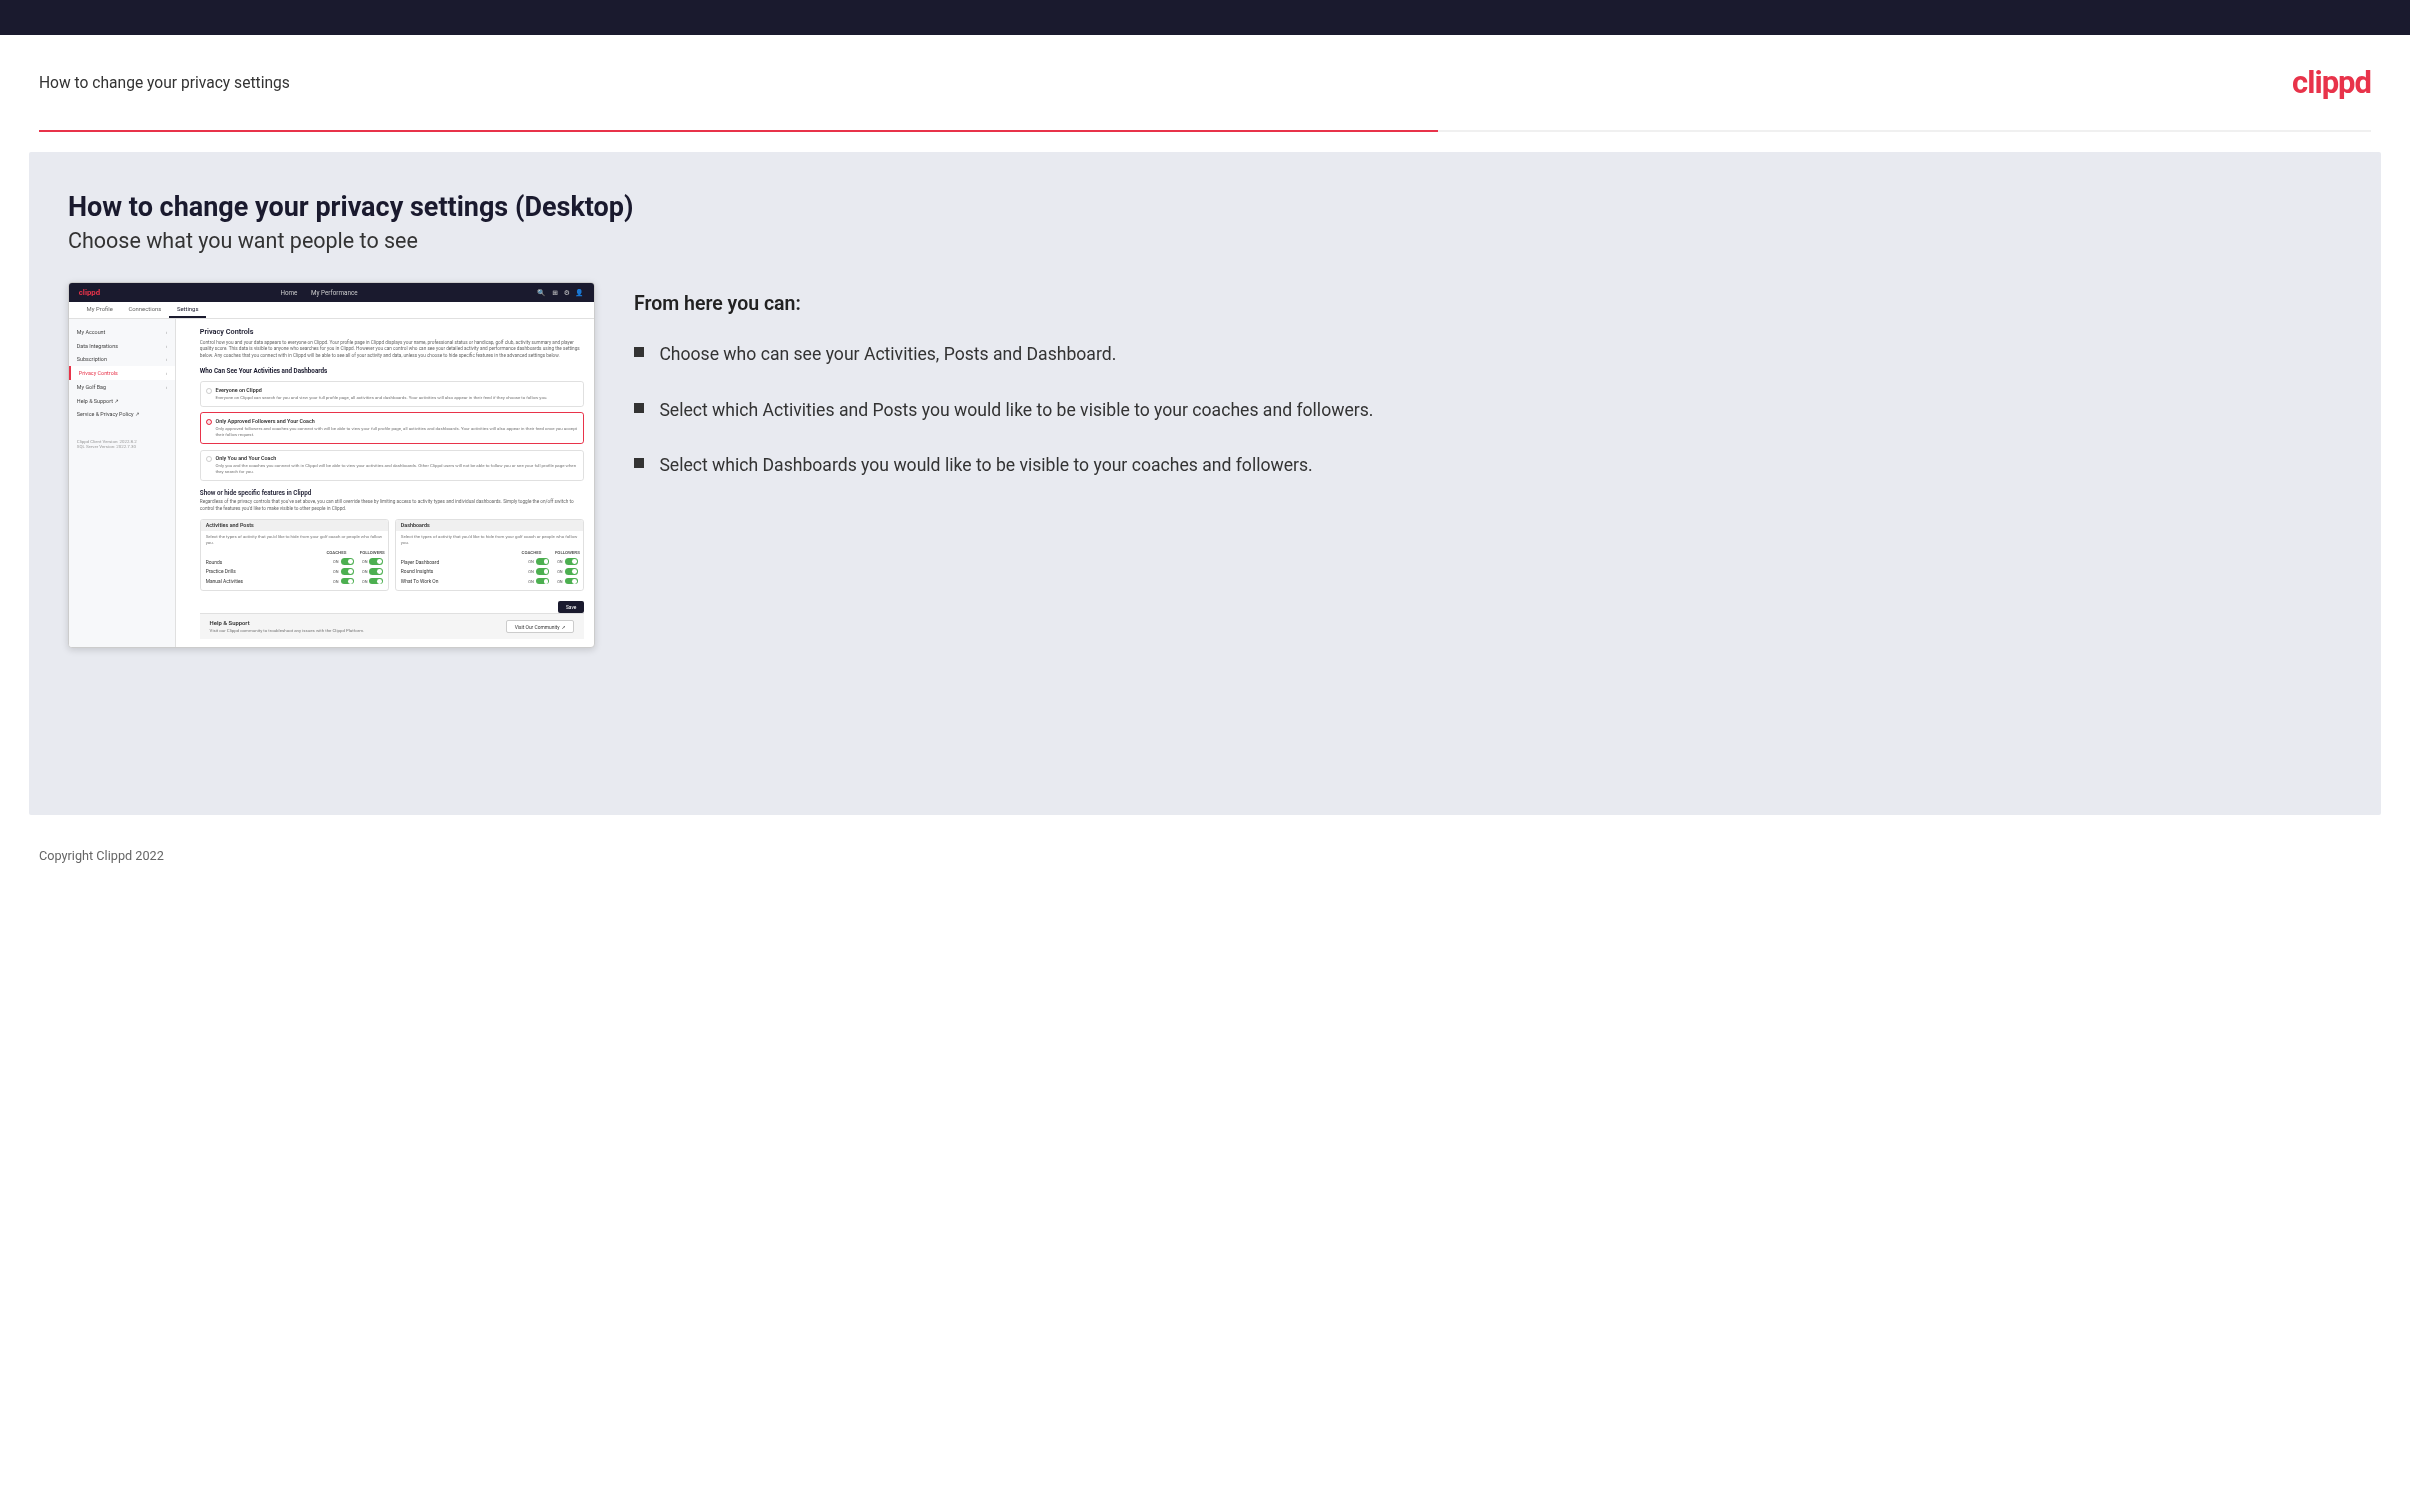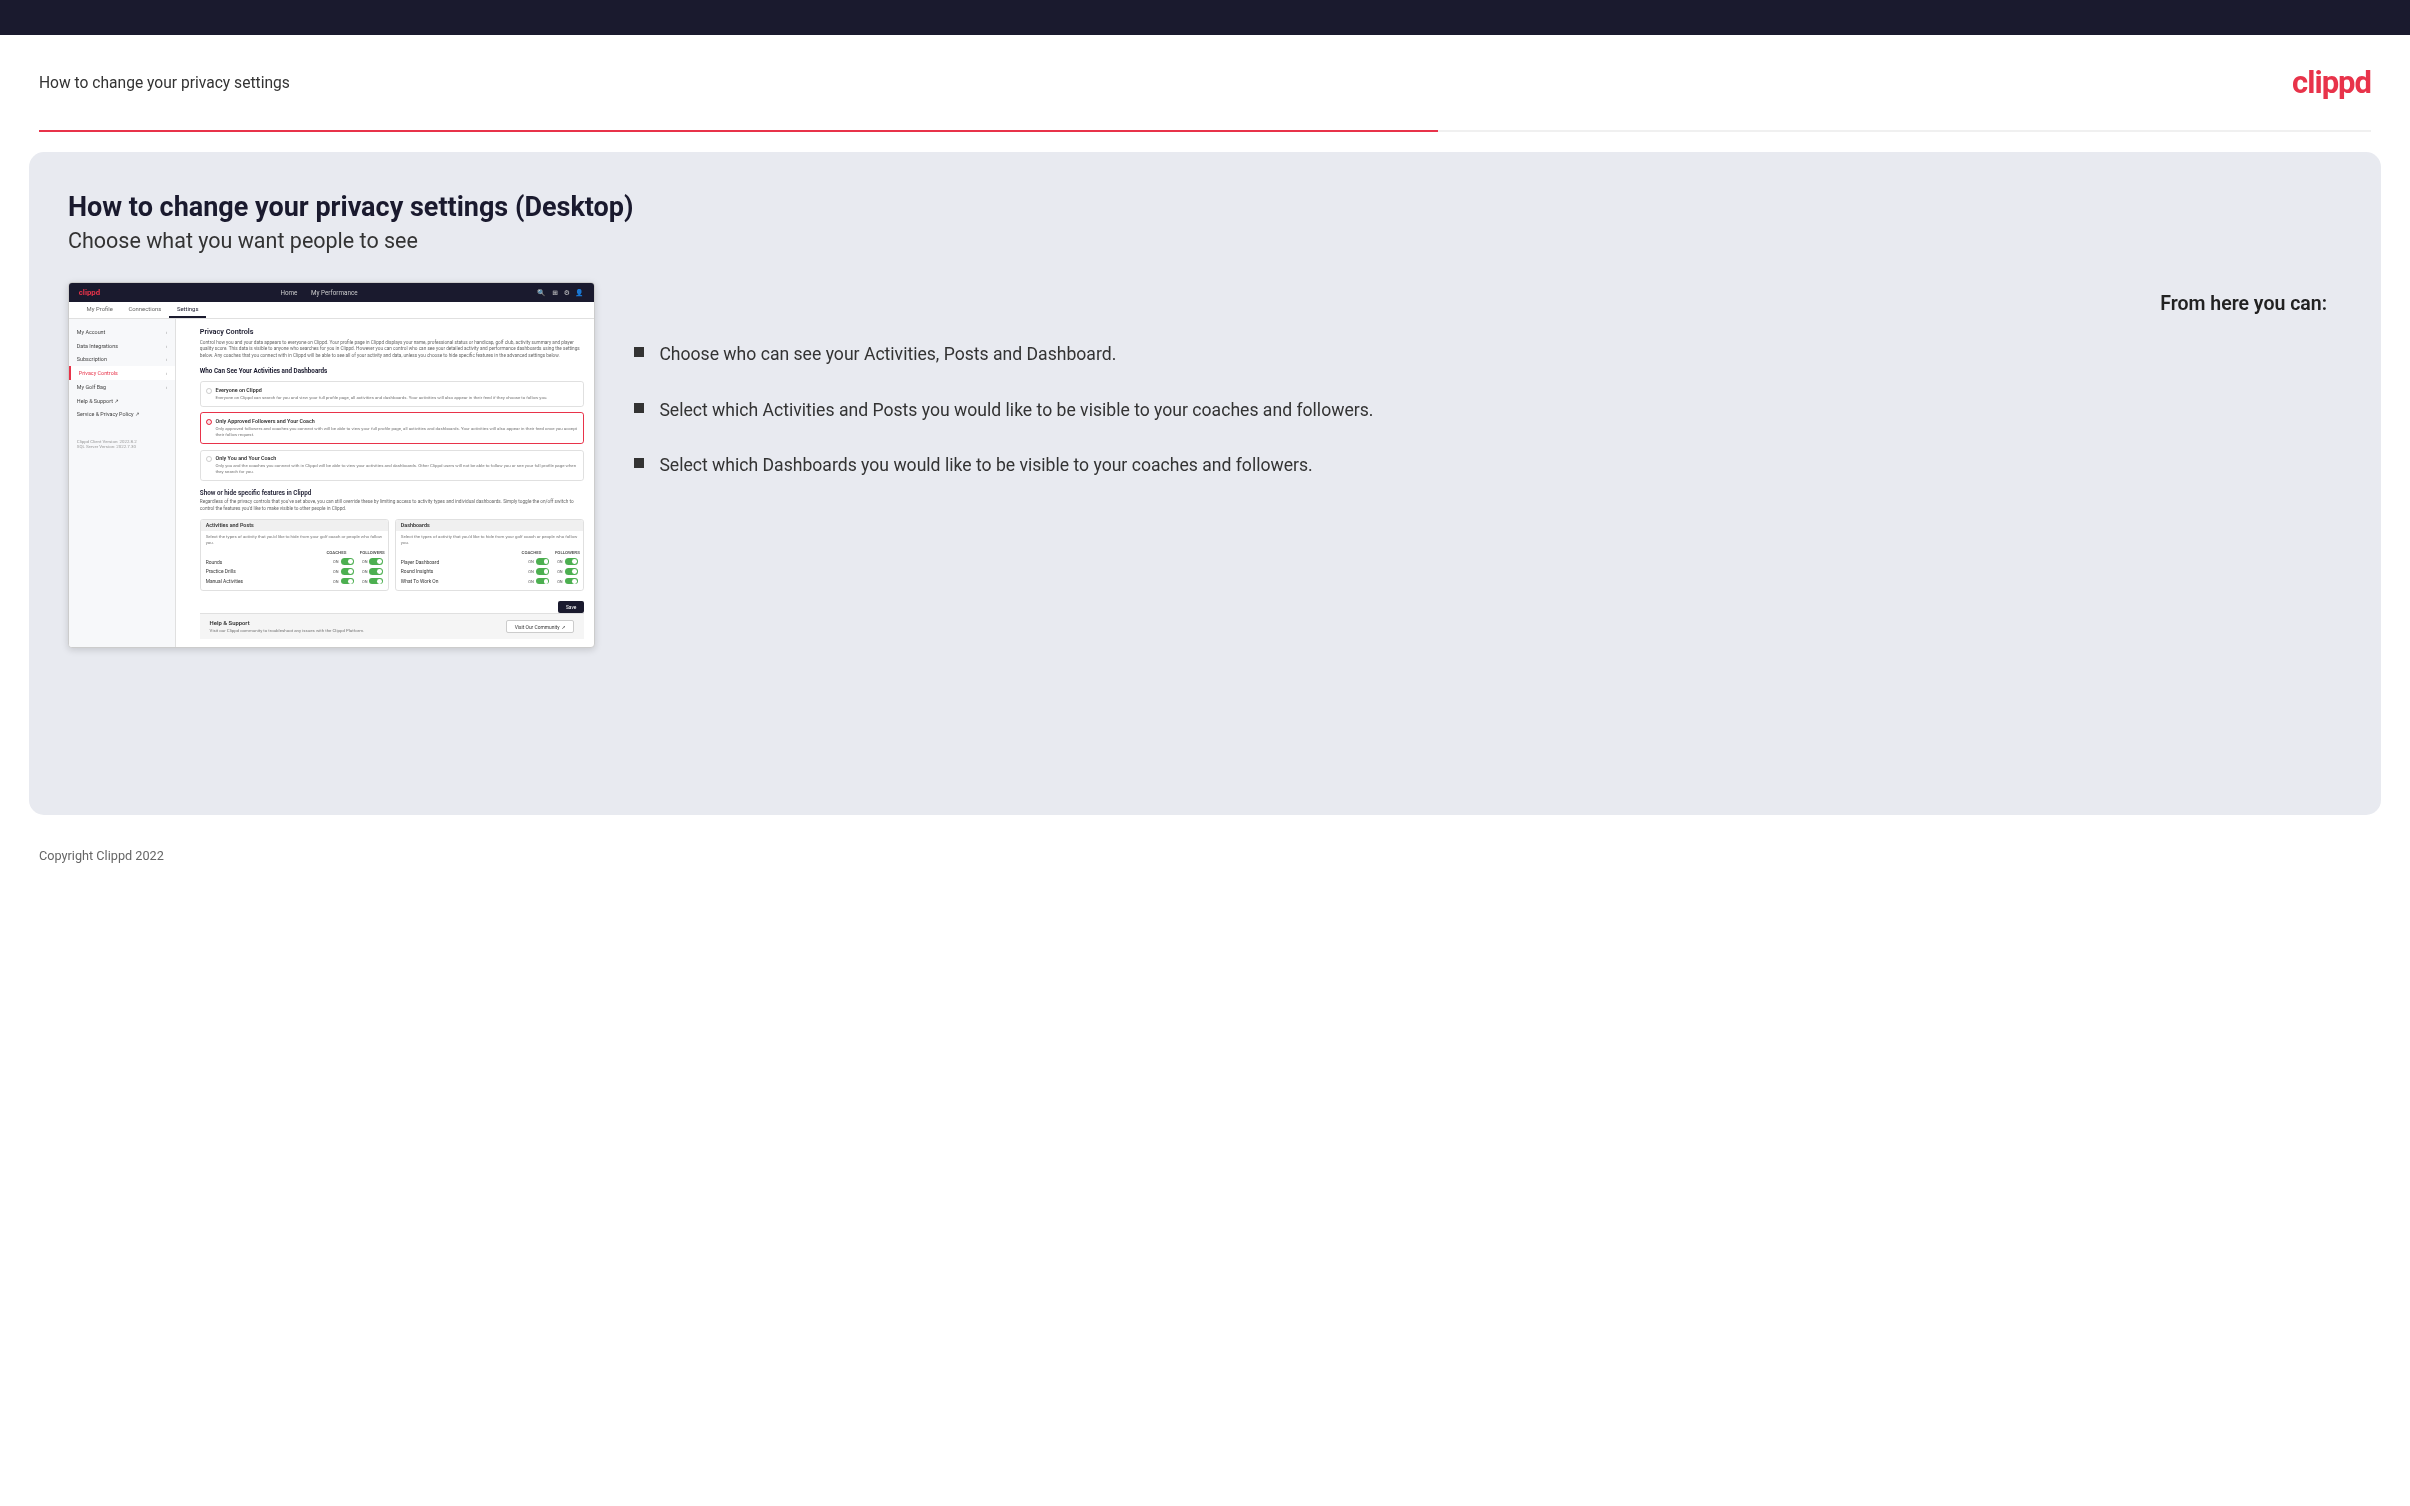--- a/index.html
+++ b/index.html
@@ -41,22 +41,22 @@
     .header-divider {
       height: 2px;
       background: linear-gradient(to right, #e8334a 60%, #f0f0f0 60%);
       margin: 0 39px;
     }
 
     
     .main-content {
       background: #e8eaf0;
       margin: 19.5px 29px;
-      padding: 39px 54px 39px 39px;
-      border-radius: 15px;
+      padding: 39px 16px 39px 39px;
+      border-radius: 2px;
       min-height: 663px;
     }
 
     .page-heading {
       font-size: 27px;
       font-weight: 700;
       color: #1a1a2e;
       margin-bottom: 5.9px;
     }
     .page-subheading {
@@ -376,21 +376,20 @@
     
     .right-panel {
       flex: 1;
       padding-top: 9.8px;
     }
     .from-here {
       font-size: 19.5px;
       font-weight: 600;
       color: #222;
       margin-bottom: 27px;
-      text-align: right;
     }
     .bullet-list {
       list-style: none;
       display: flex;
       flex-direction: column;
       gap: 31px;
     }
     .bullet-item {
       display: flex;
       align-items: flex-start;

